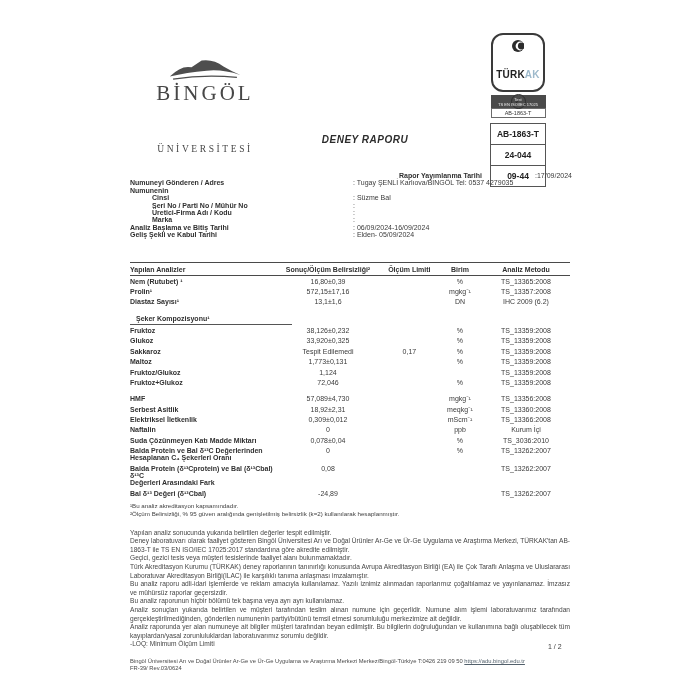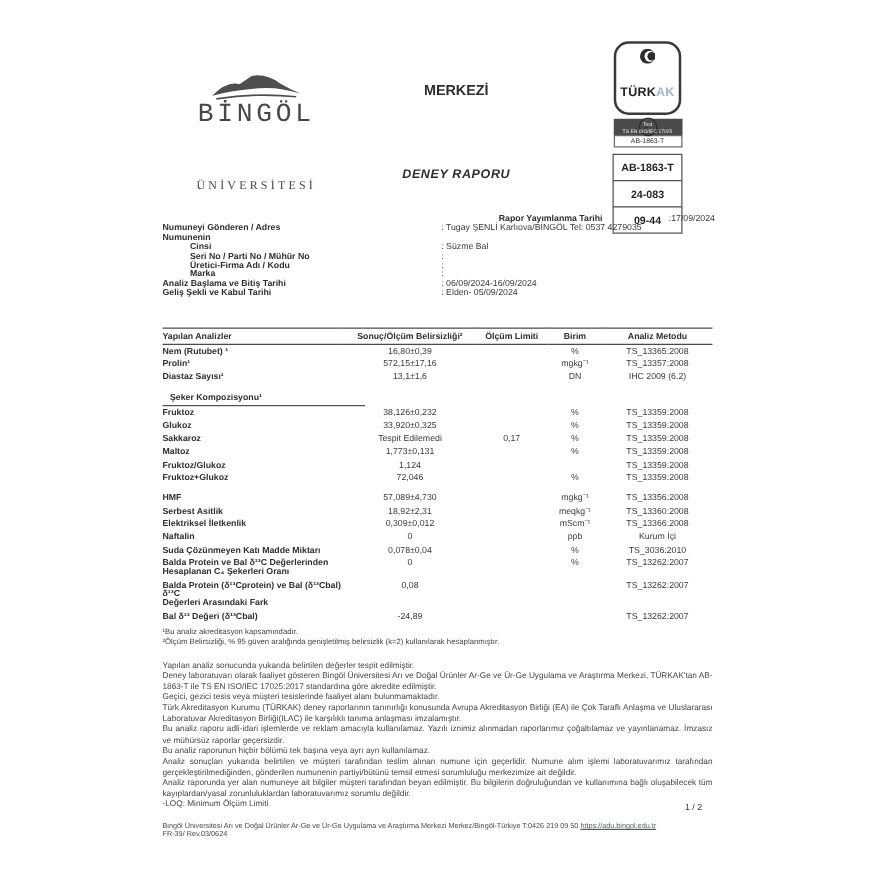--- a/index.html
+++ b/index.html
@@ -2,21 +2,21 @@
 <html><head>
 <meta charset="utf-8">
 <style>
   html,body{margin:0;padding:0;background:#fff;}
   #page{position:relative;width:700px;height:700px;background:#fff;overflow:hidden;
         font-family:"Liberation Sans",sans-serif;color:#3a3a3a;}
 
   
   .uni-logo{position:absolute;left:148px;top:56px;width:114px;text-align:center;color:#474747;}
   .uni-logo svg{display:block;margin:0 auto;}
-  .uni-name1{font-family:Liberation Mono, monospace;font-size:21px;letter-spacing:3px;line-height:22px;}
+  .uni-name1{font-family:Liberation Serif, serif;font-size:21px;letter-spacing:3px;line-height:22px;}
   .uni-name2{font-family:"Liberation Serif",serif;font-size:9.5px;letter-spacing:2.6px;line-height:11px;margin-top:40px;}
 
   
   .center-title{position:absolute;left:238px;top:66px;width:254px;text-align:center;
                 font-weight:bold;font-size:11.5px;line-height:15px;color:#2d2d2d;}
   .report-title{position:absolute;left:238px;top:134px;width:254px;text-align:center;
                 font-weight:bold;font-size:10px;color:#2d2d2d;letter-spacing:.5px;font-style:italic;}
 
   
   .accr{position:absolute;left:490px;top:33px;width:56px;}
@@ -80,21 +80,20 @@
       <svg width="84" height="26" viewBox="0 0 100 30">
         <path d="M8 24 Q22 10 34 13 L46 5 Q60 3 72 12 Q82 18 92 22 Q70 15 52 17 Q28 19 8 24 Z" fill="#4e4e4e"></path>
         <path d="M12 27 Q50 21 88 25" stroke="#4e4e4e" stroke-width="1.6" fill="none"></path>
       </svg>
     </span>
     <div class="uni-name1">BİNGÖL</div>
     <div class="uni-name2">ÜNİVERSİTESİ</div>
   </div>
 
   <div class="center-title">
-    <div>MERKEZİ</div>
   </div>
   <div class="report-title">DENEY RAPORU</div>
 
   <div class="accr">
     <div class="turkak-badge">
       <span>
         <svg width="12" height="12" viewBox="0 0 12 12">
           <circle cx="6" cy="6" r="6" fill="#2c2c2c"></circle>
           <circle cx="8" cy="6" r="4.4" fill="#fff"></circle>
           <circle cx="9.3" cy="6" r="3.4" fill="#2c2c2c"></circle>
@@ -103,21 +102,21 @@
       <div class="turkak-word"><span>TÜRK</span><span class="ak">AK</span></div>
       <div class="chk">✓</div>
     </div>
     <div class="cert-dark">
       <div>Test</div>
       <div>TS EN ISO/IEC 17025</div>
     </div>
     <div class="cert-strip">AB-1863-T</div>
     <div class="accr-boxes">
       <div class="accr-box">AB-1863-T</div>
-      <div class="accr-box">24-083</div>
+      <div class="accr-box">24-044</div>
       <div class="accr-box">09-44</div>
     </div>
   </div>
 
   <div class="info">
     <div class="info-row">
       <span class="rdate-label">Rapor Yayımlanma Tarihi</span>
       <span class="rdate-value">:17/09/2024</span>
     </div>
     <div>

